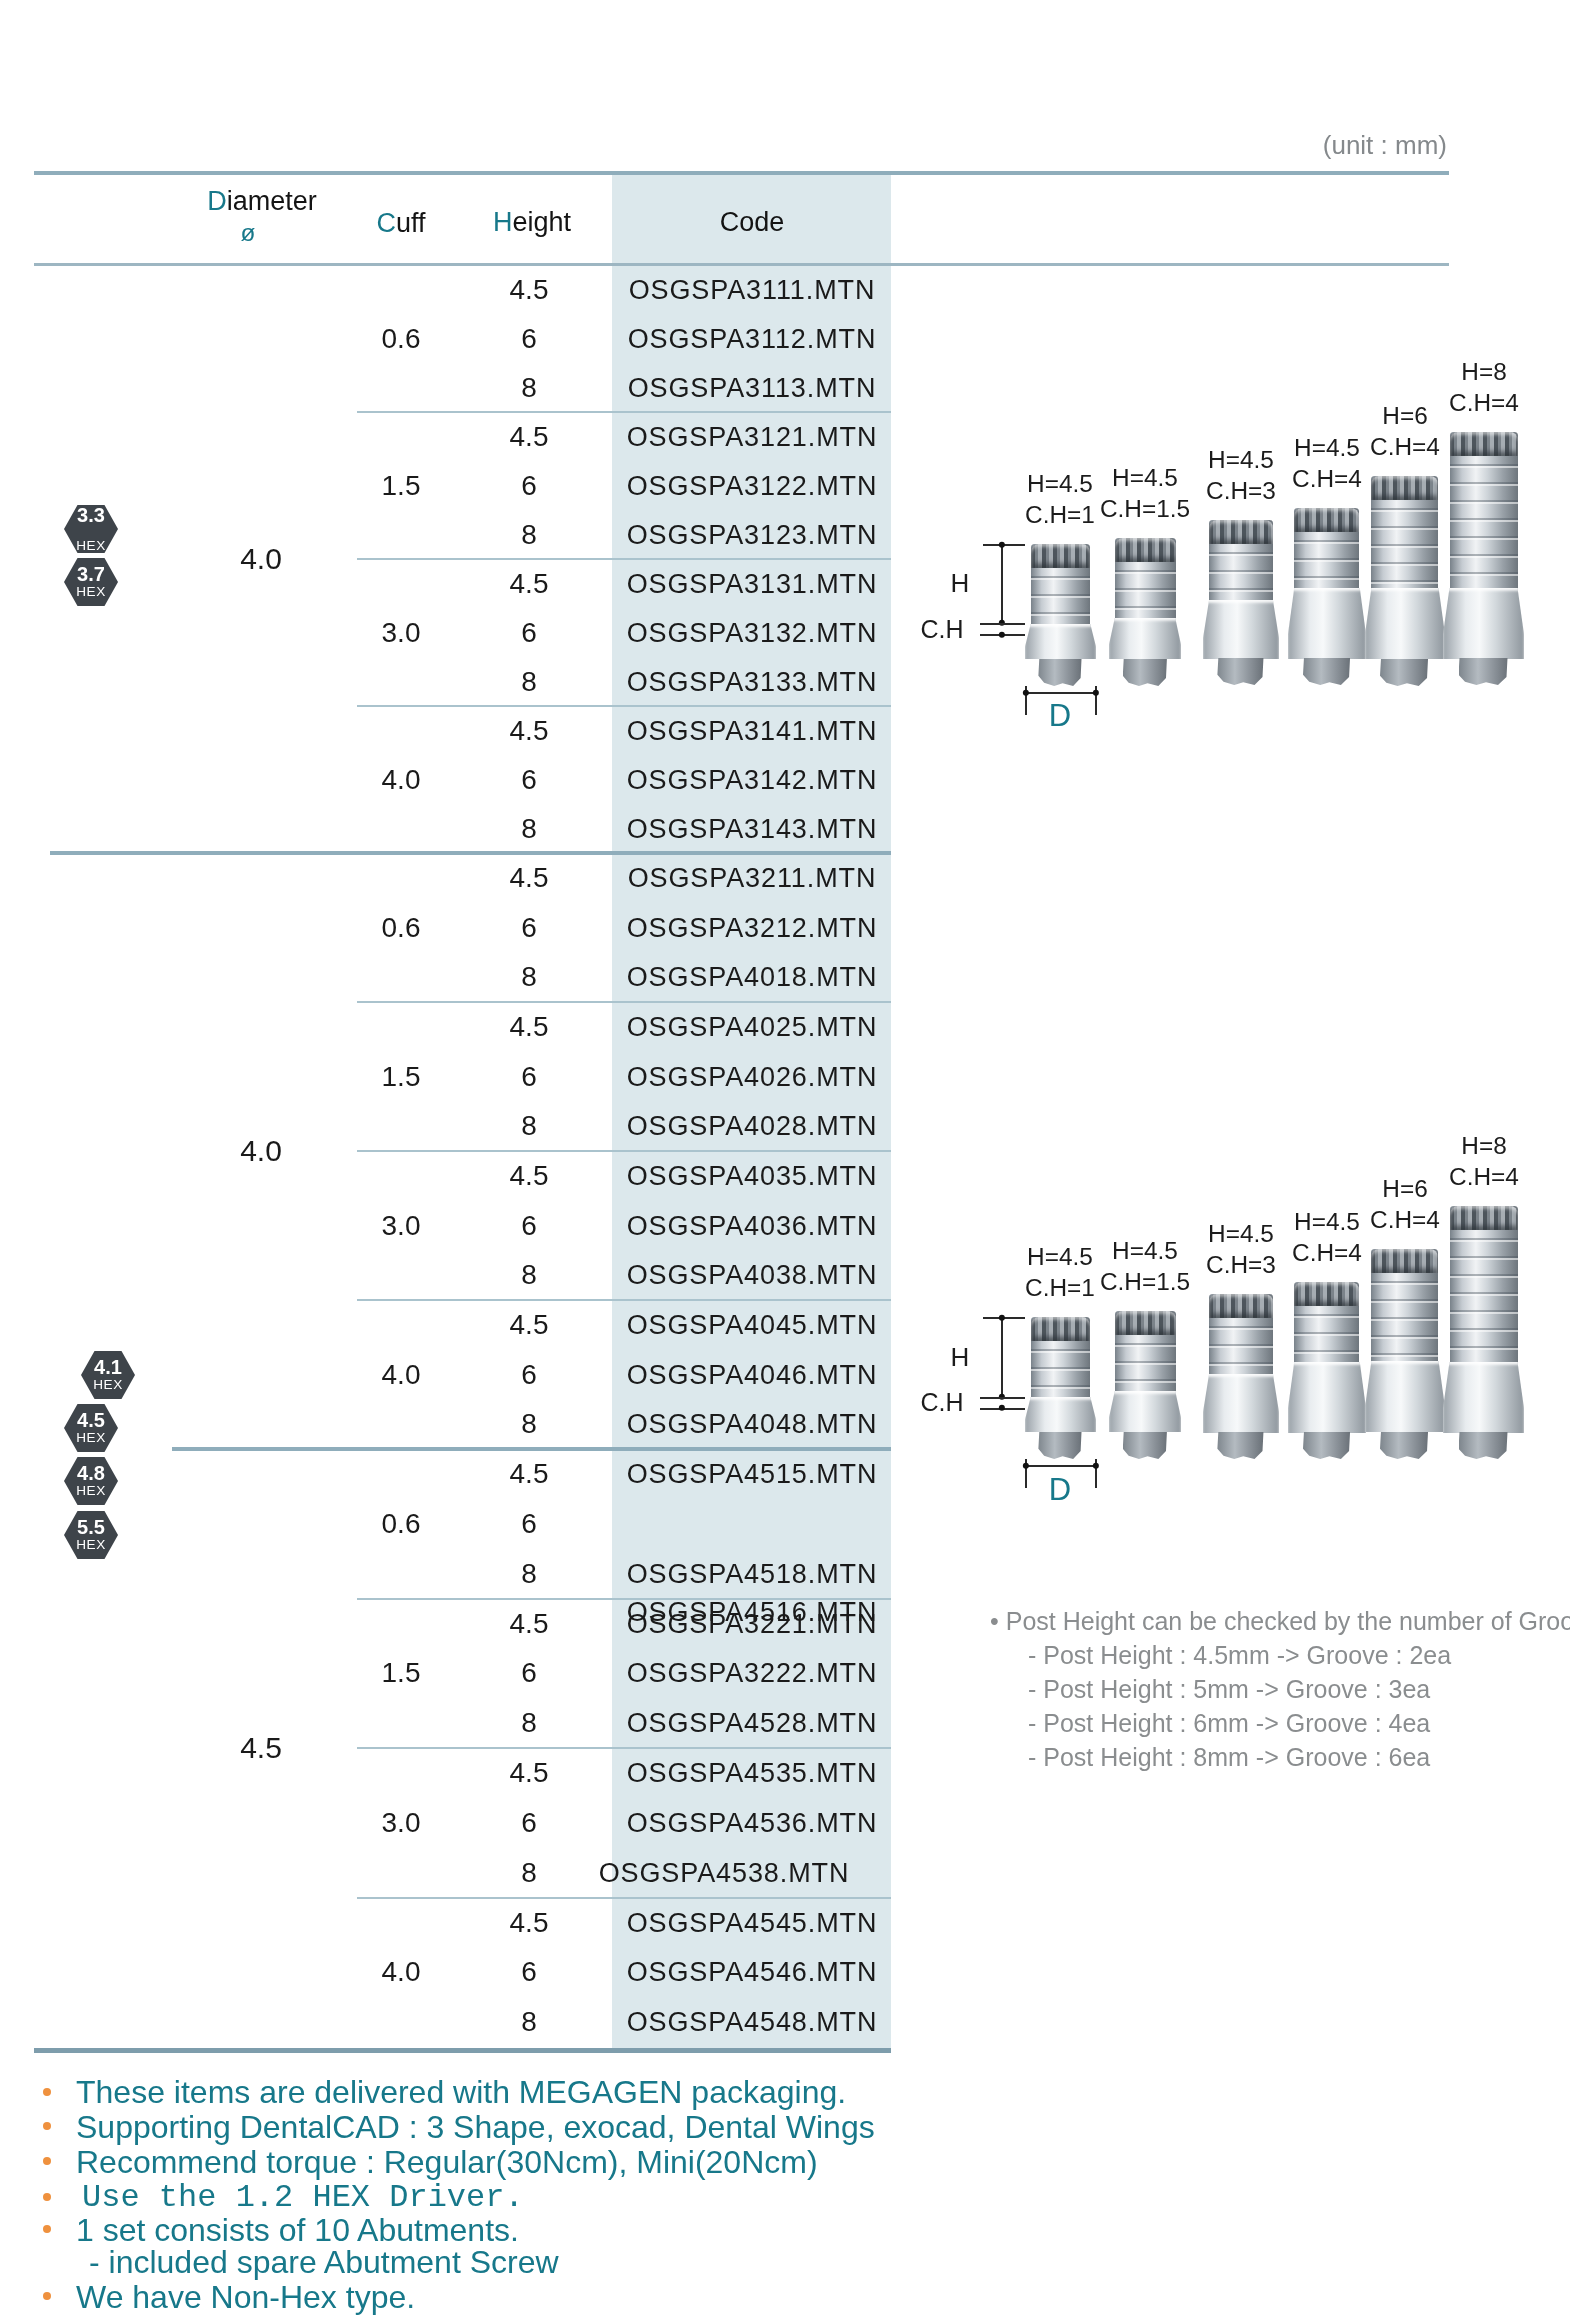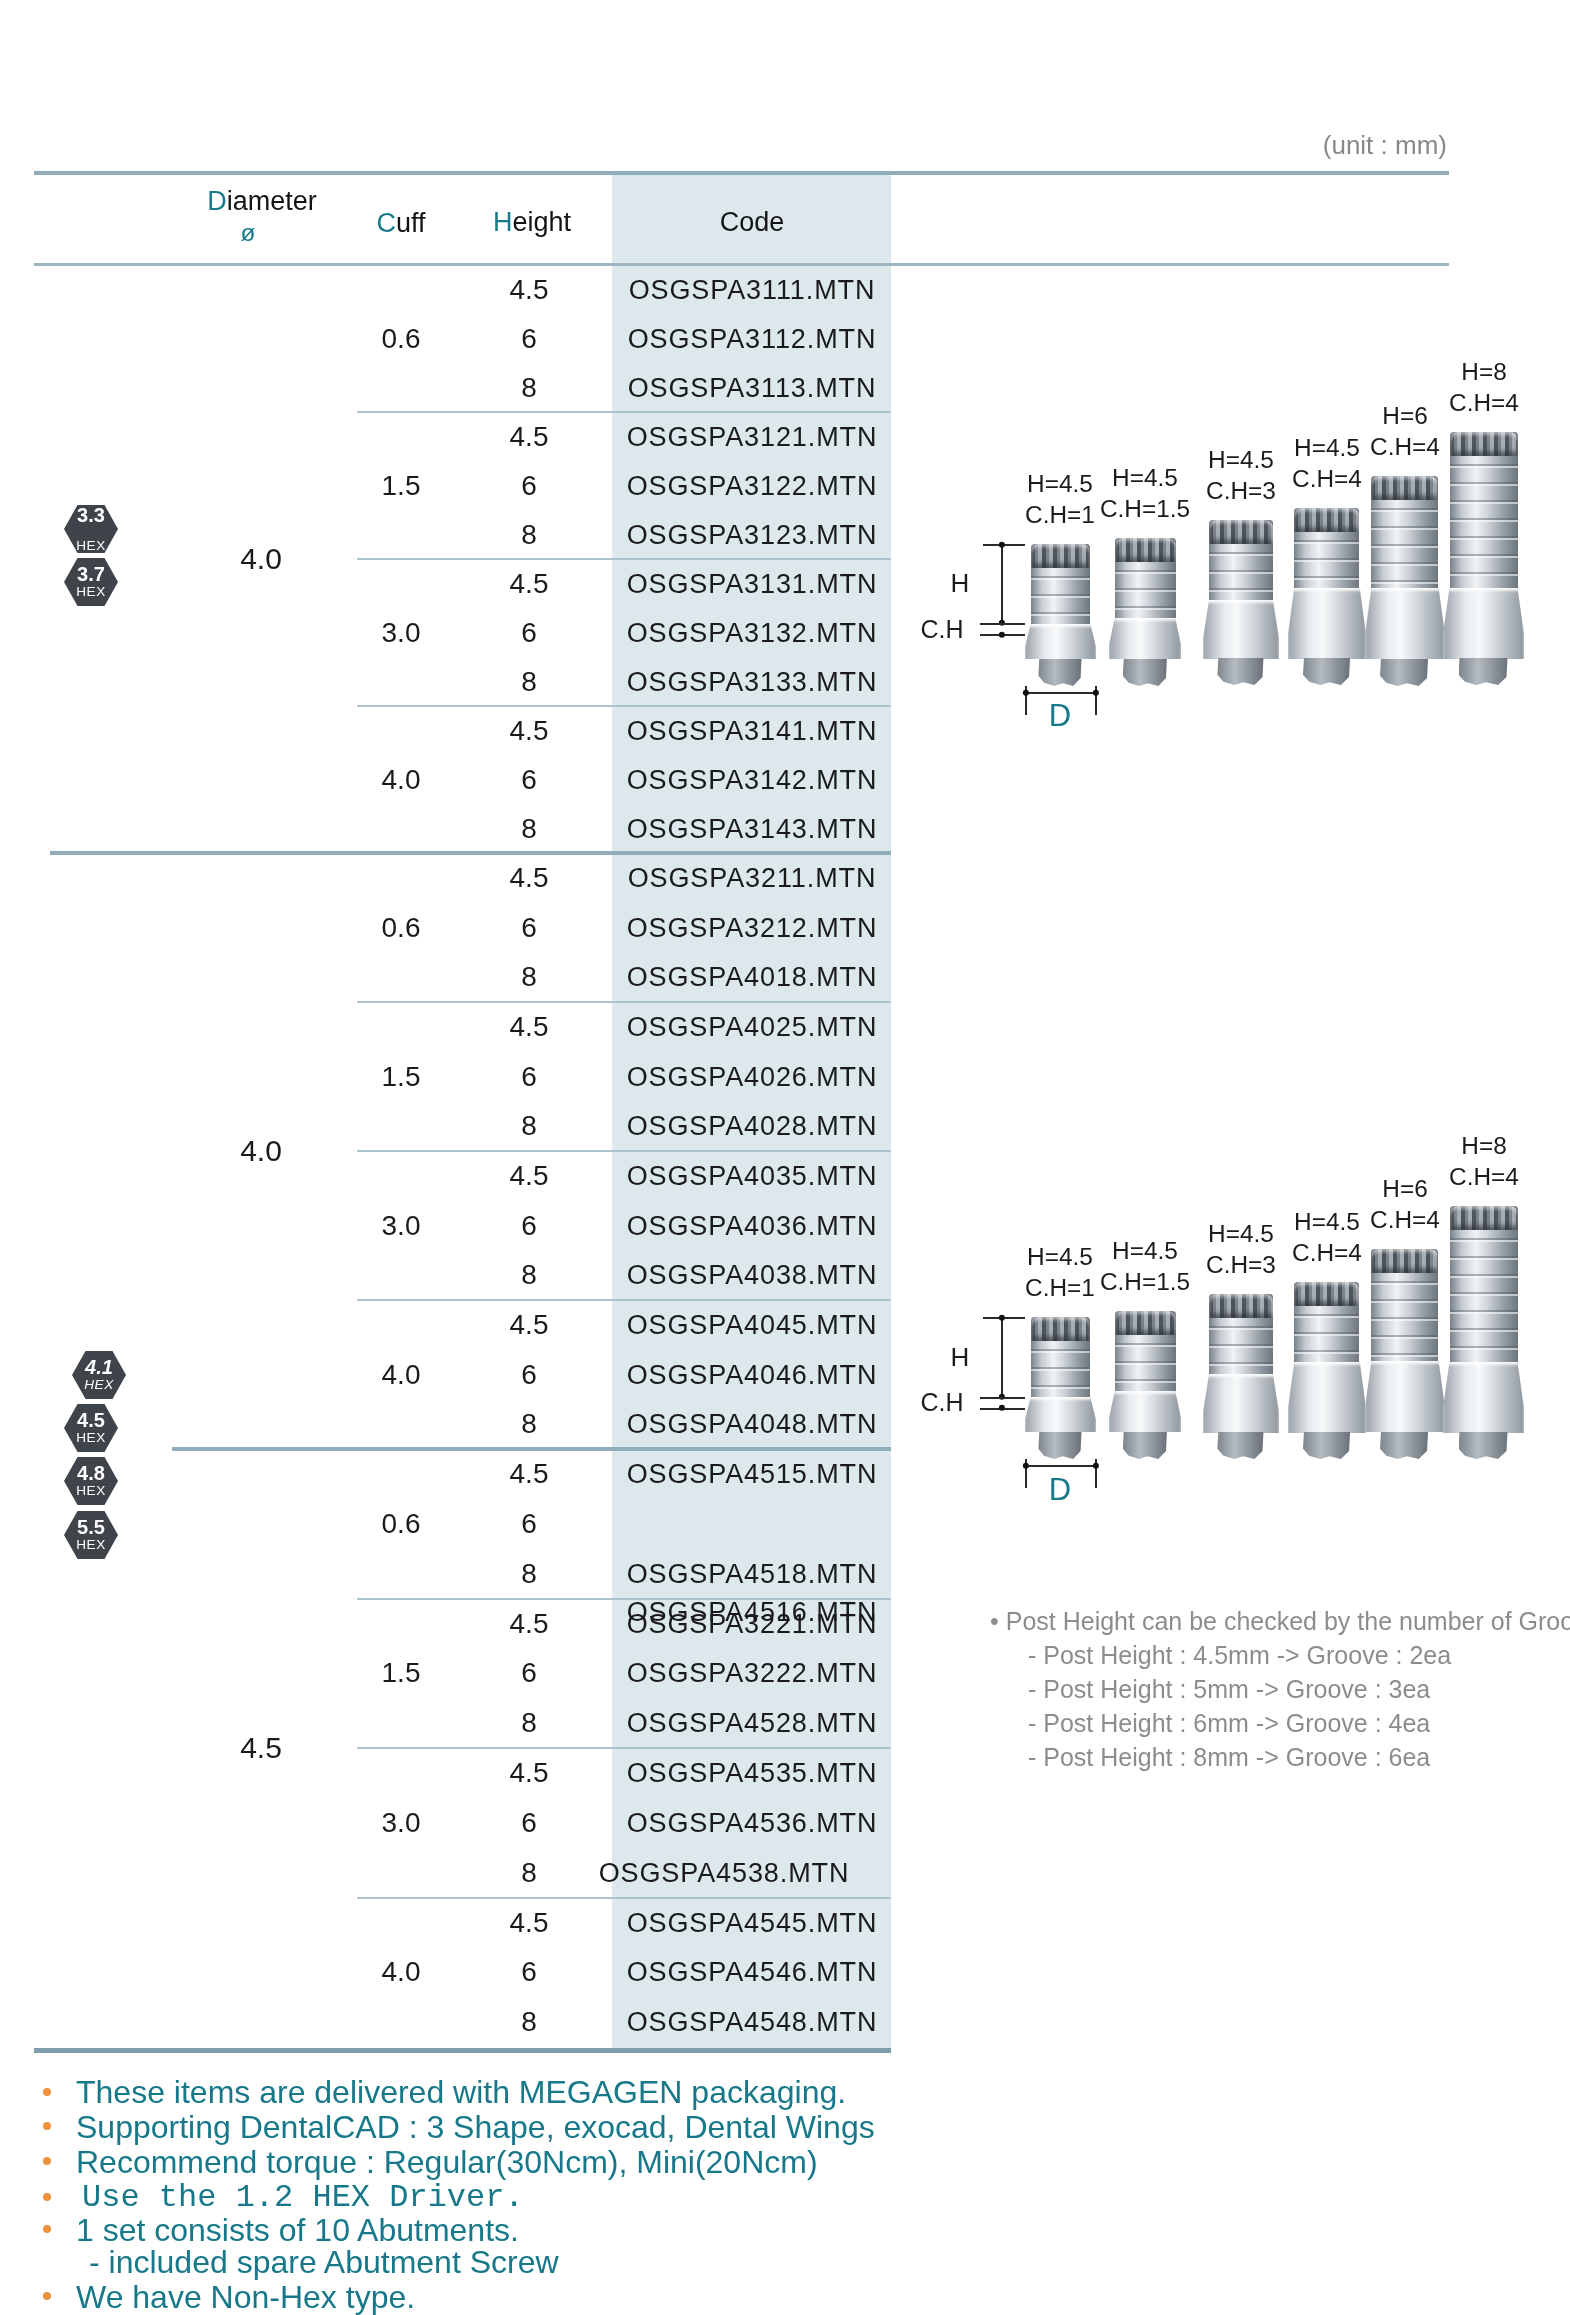--- a/index.html
+++ b/index.html
@@ -171,21 +171,21 @@
     </div>
   <div id="hex-badges">
       <div class="hex-badge" style="left: 64px; top: 505px; justify-content: space-between;">
         <div class="v">3.3</div>
         <div class="s">HEX</div>
       </div>
       <div class="hex-badge" style="left: 64px; top: 558px;">
         <div class="v">3.7</div>
         <div class="s">HEX</div>
       </div>
-      <div class="hex-badge" style="left: 72px; top: 1351px; font-style: italic;">
+      <div class="hex-badge" style="left: 81px; top: 1351px;">
         <div class="v">4.1</div>
         <div class="s">HEX</div>
       </div>
       <div class="hex-badge" style="left: 64px; top: 1404px;">
         <div class="v">4.5</div>
         <div class="s">HEX</div>
       </div>
       <div class="hex-badge" style="left: 64px; top: 1457px;">
         <div class="v">4.8</div>
         <div class="s">HEX</div>

